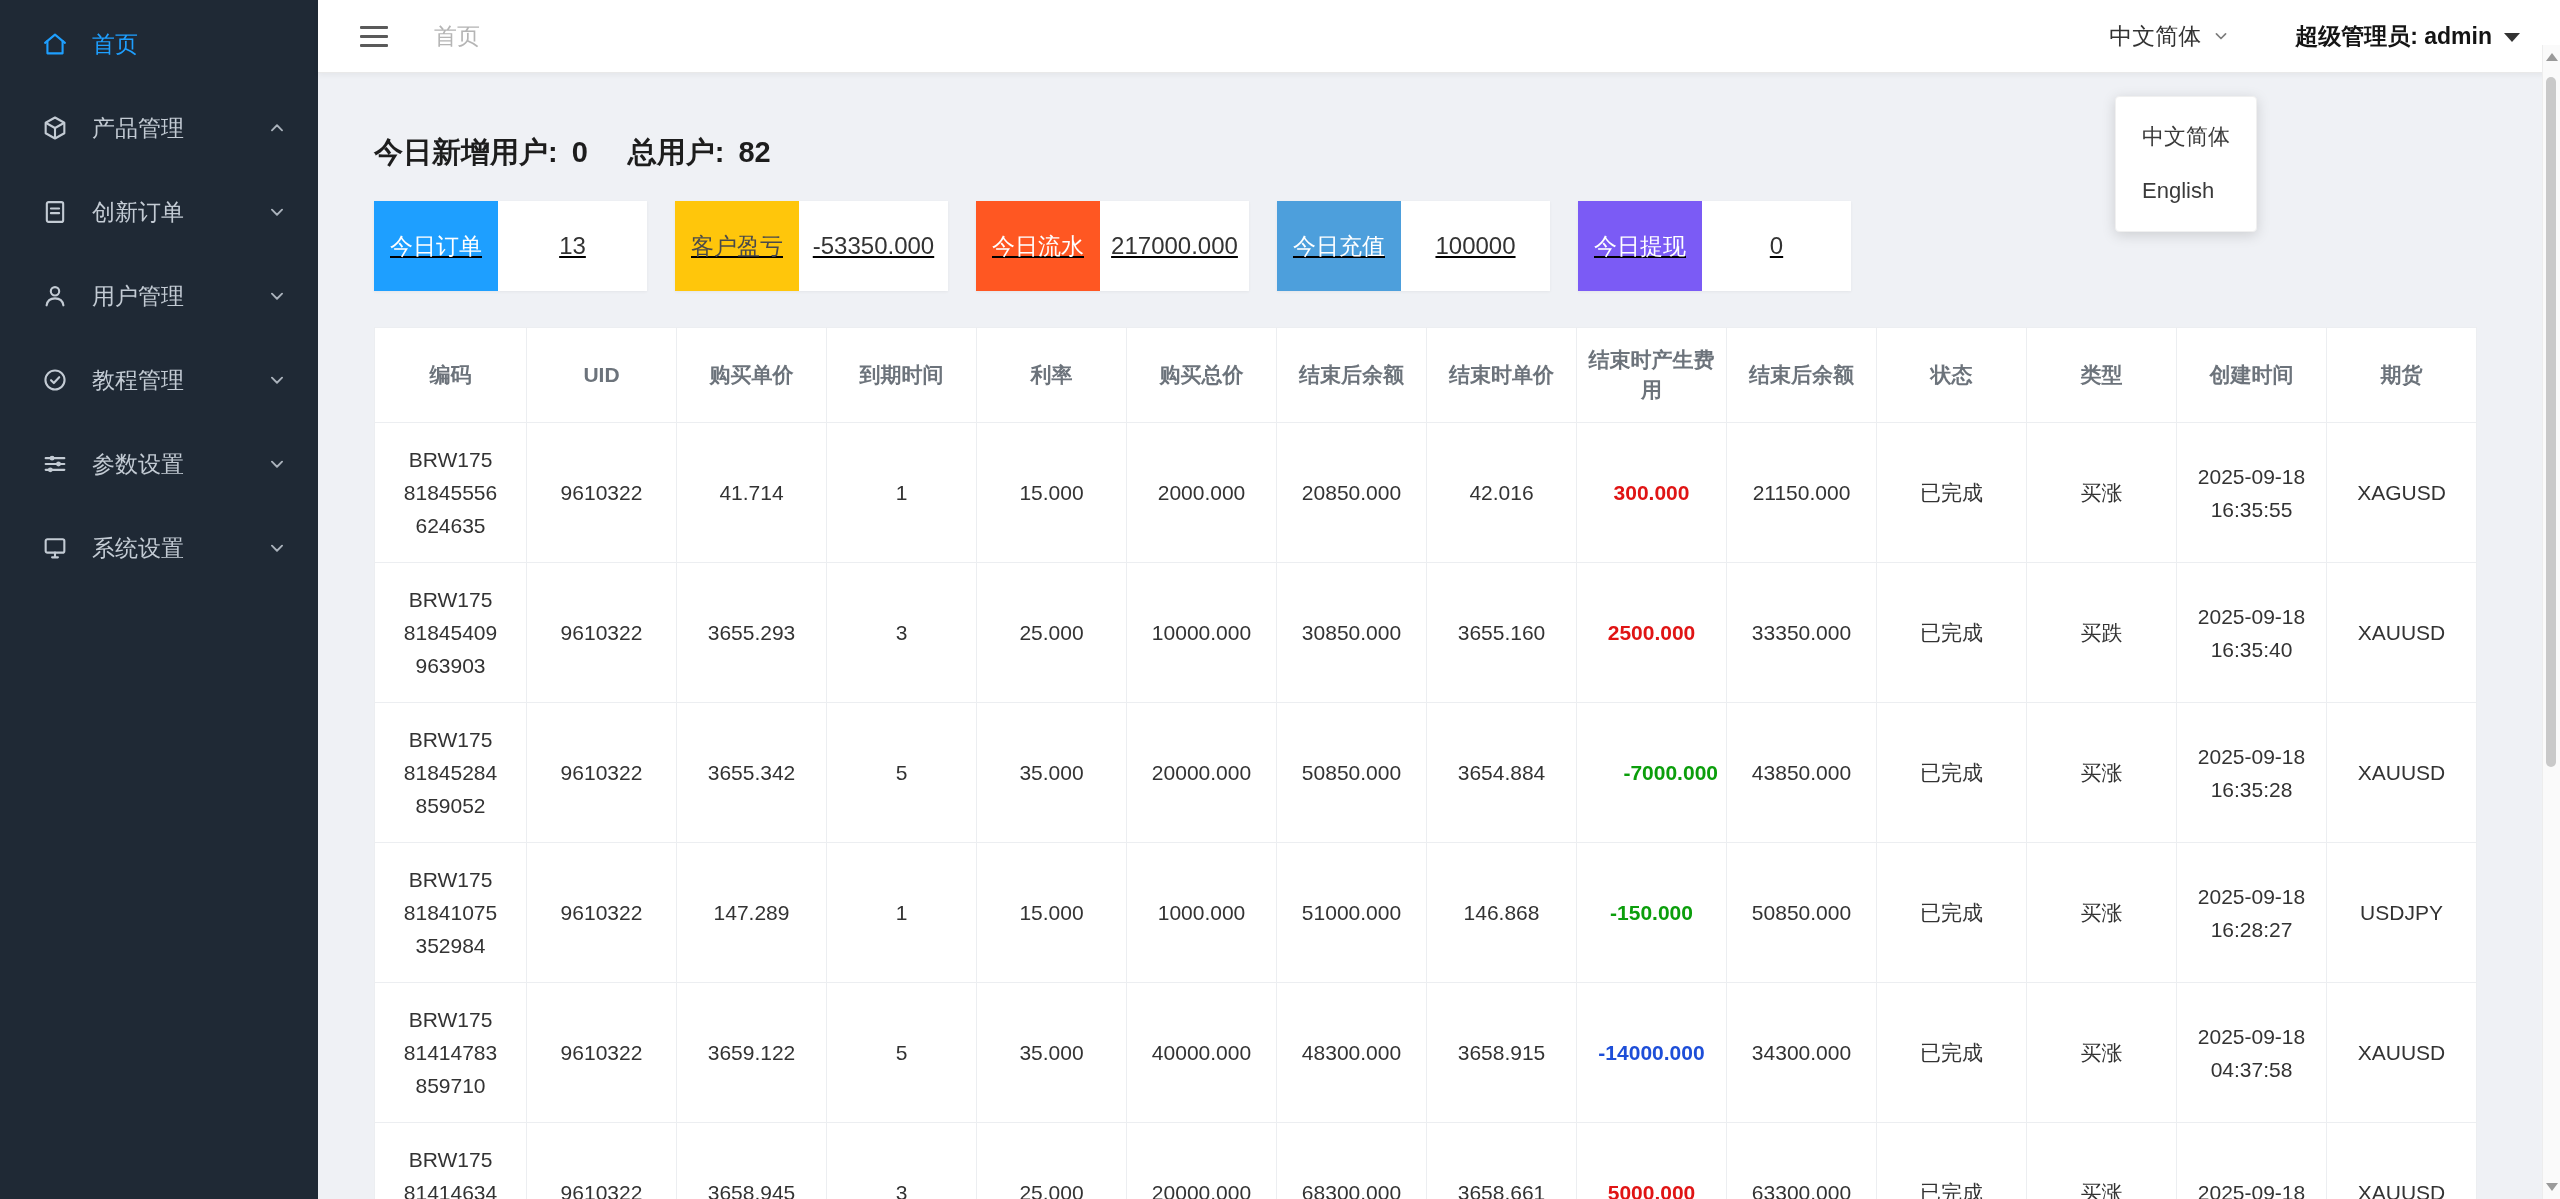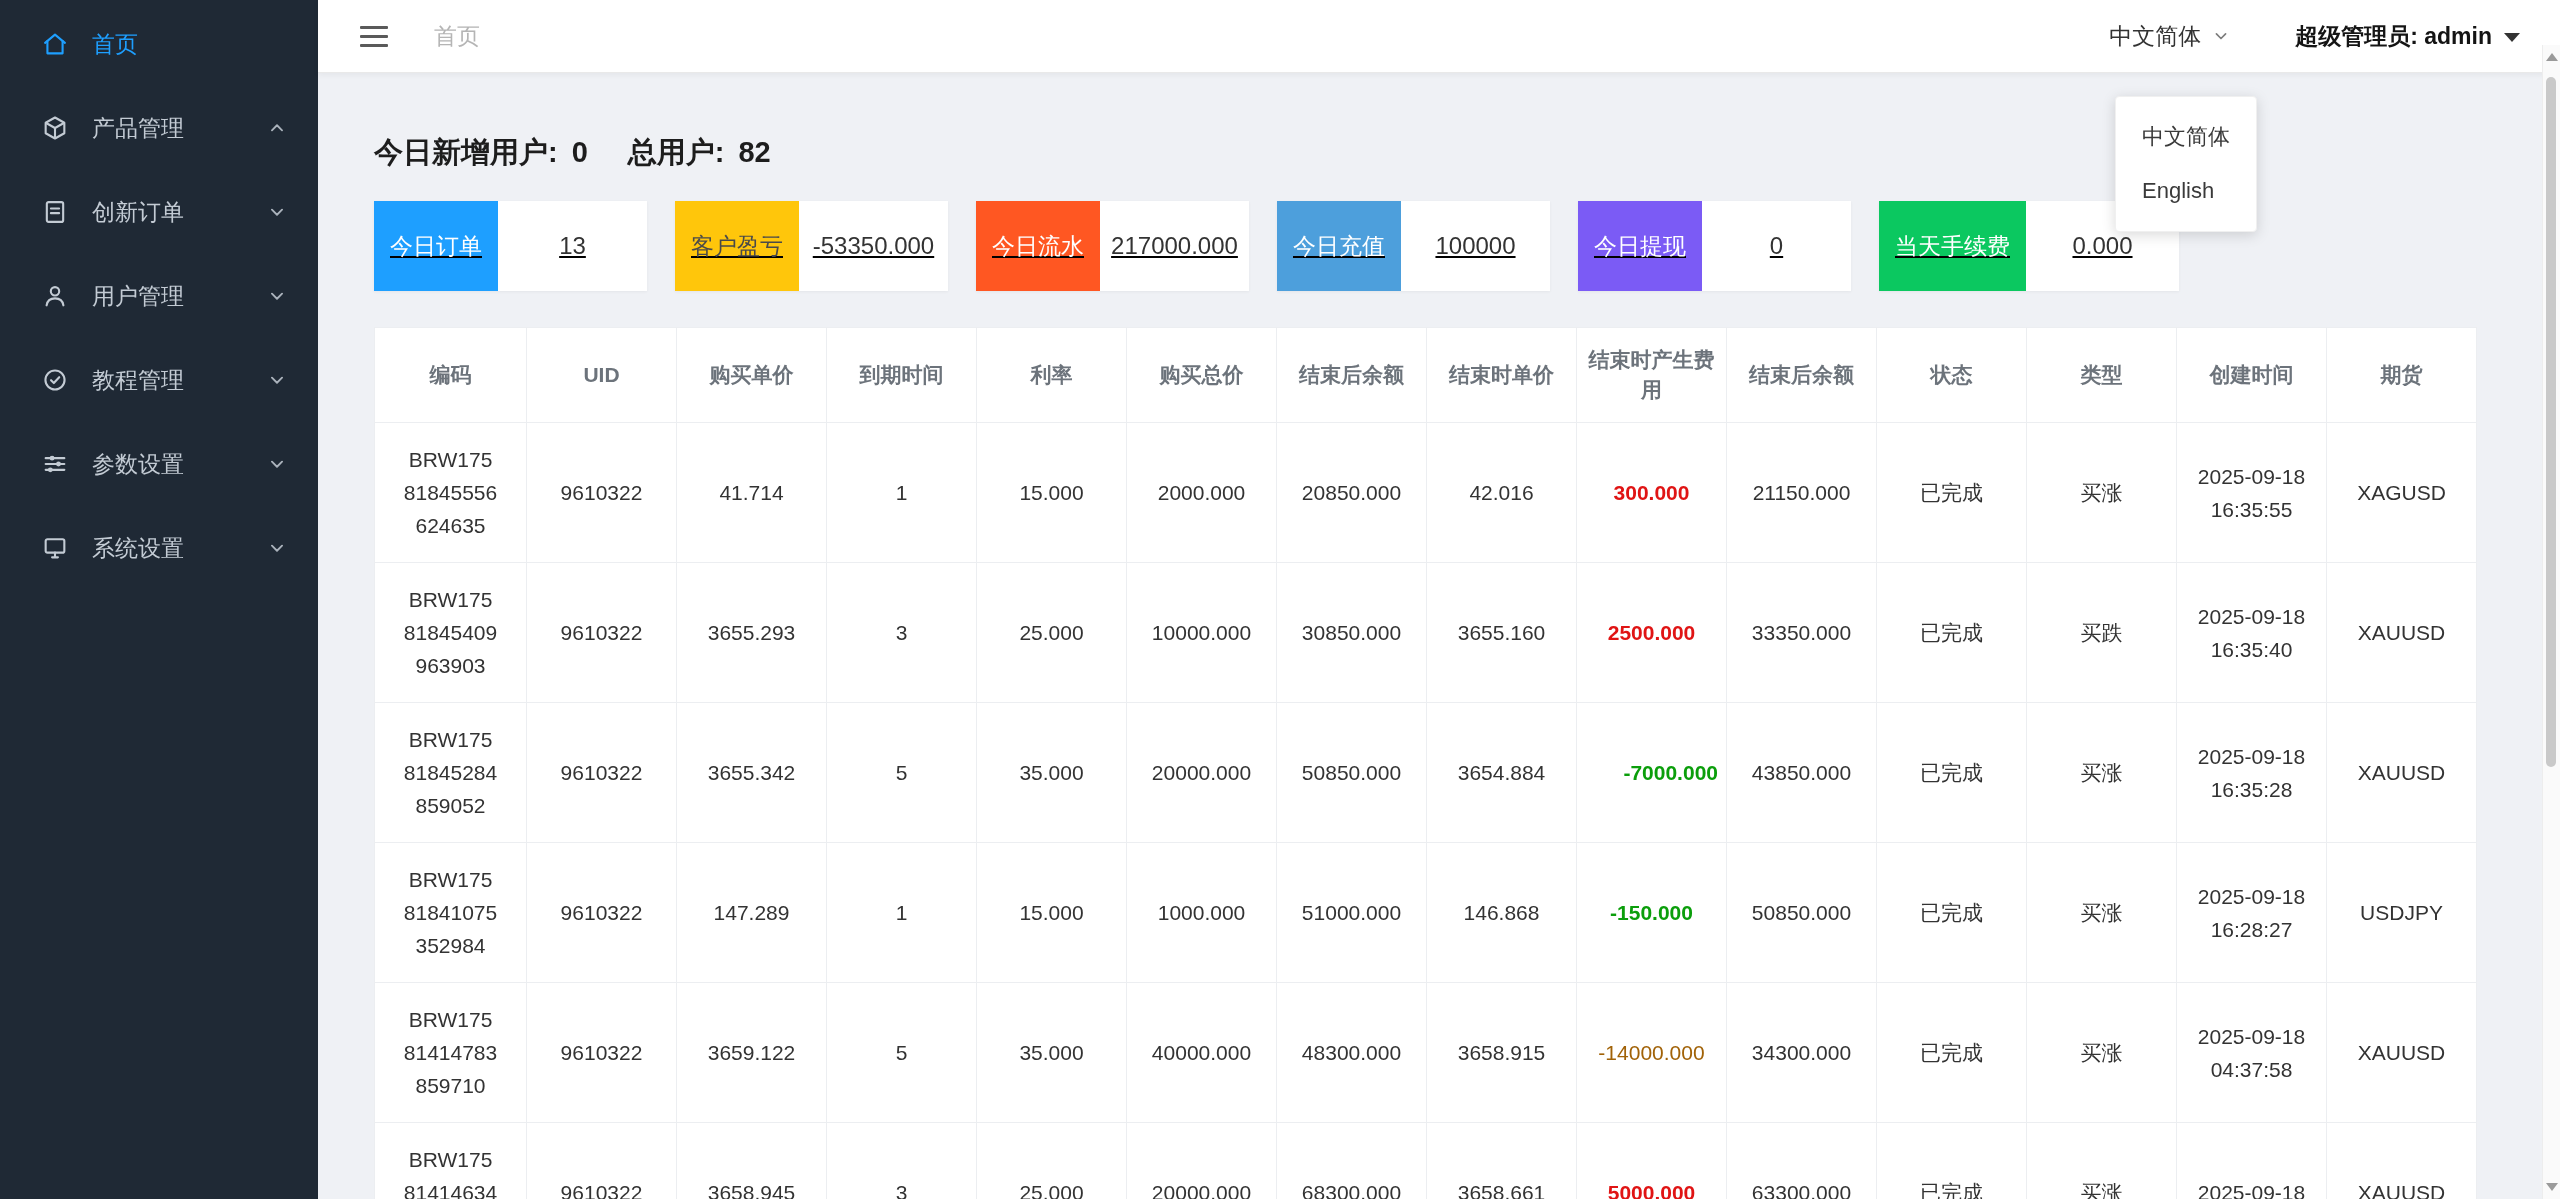--- a/index.html
+++ b/index.html
@@ -242,24 +242,20 @@
           <div class="card-value">217000.000</div>
         </div>
         <div class="stat-card">
           <div class="card-label" style="background: rgb(77, 159, 220); color: rgb(255, 255, 255);">今日充值</div>
           <div class="card-value">100000</div>
         </div>
         <div class="stat-card">
           <div class="card-label" style="background: rgb(123, 91, 245); color: rgb(255, 255, 255);">今日提现</div>
           <div class="card-value">0</div>
         </div>
-        <div class="stat-card wide">
-          <div class="card-label" style="background: rgb(11, 200, 96); color: rgb(255, 255, 255);">当天手续费</div>
-          <div class="card-value">0.000</div>
-        </div>
       </div>
 
       <div class="table-wrap">
         <table>
           <thead>
             <tr id="thead-row">
                 <th>编码</th>
                 <th>UID</th>
                 <th>购买单价</th>
                 <th>到期时间</th>
@@ -342,21 +338,21 @@
               </tr>
               <tr>
                 <td class="code">BRW17581414783859710</td>
                 <td>9610322</td>
                 <td>3659.122</td>
                 <td>5</td>
                 <td>35.000</td>
                 <td>40000.000</td>
                 <td>48300.000</td>
                 <td>3658.915</td>
-                <td style="color: #a16207; font-weight: 400;">-14000.000</td>
+                <td style="color: #1d4ed8; font-weight: 700;">-14000.000</td>
                 <td>34300.000</td>
                 <td>已完成</td>
                 <td>买涨</td>
                 <td>2025-09-18 04:37:58</td>
                 <td>XAUUSD</td>
               </tr>
               <tr>
                 <td class="code">BRW1758141463447142</td>
                 <td>9610322</td>
                 <td>3658.945</td>

